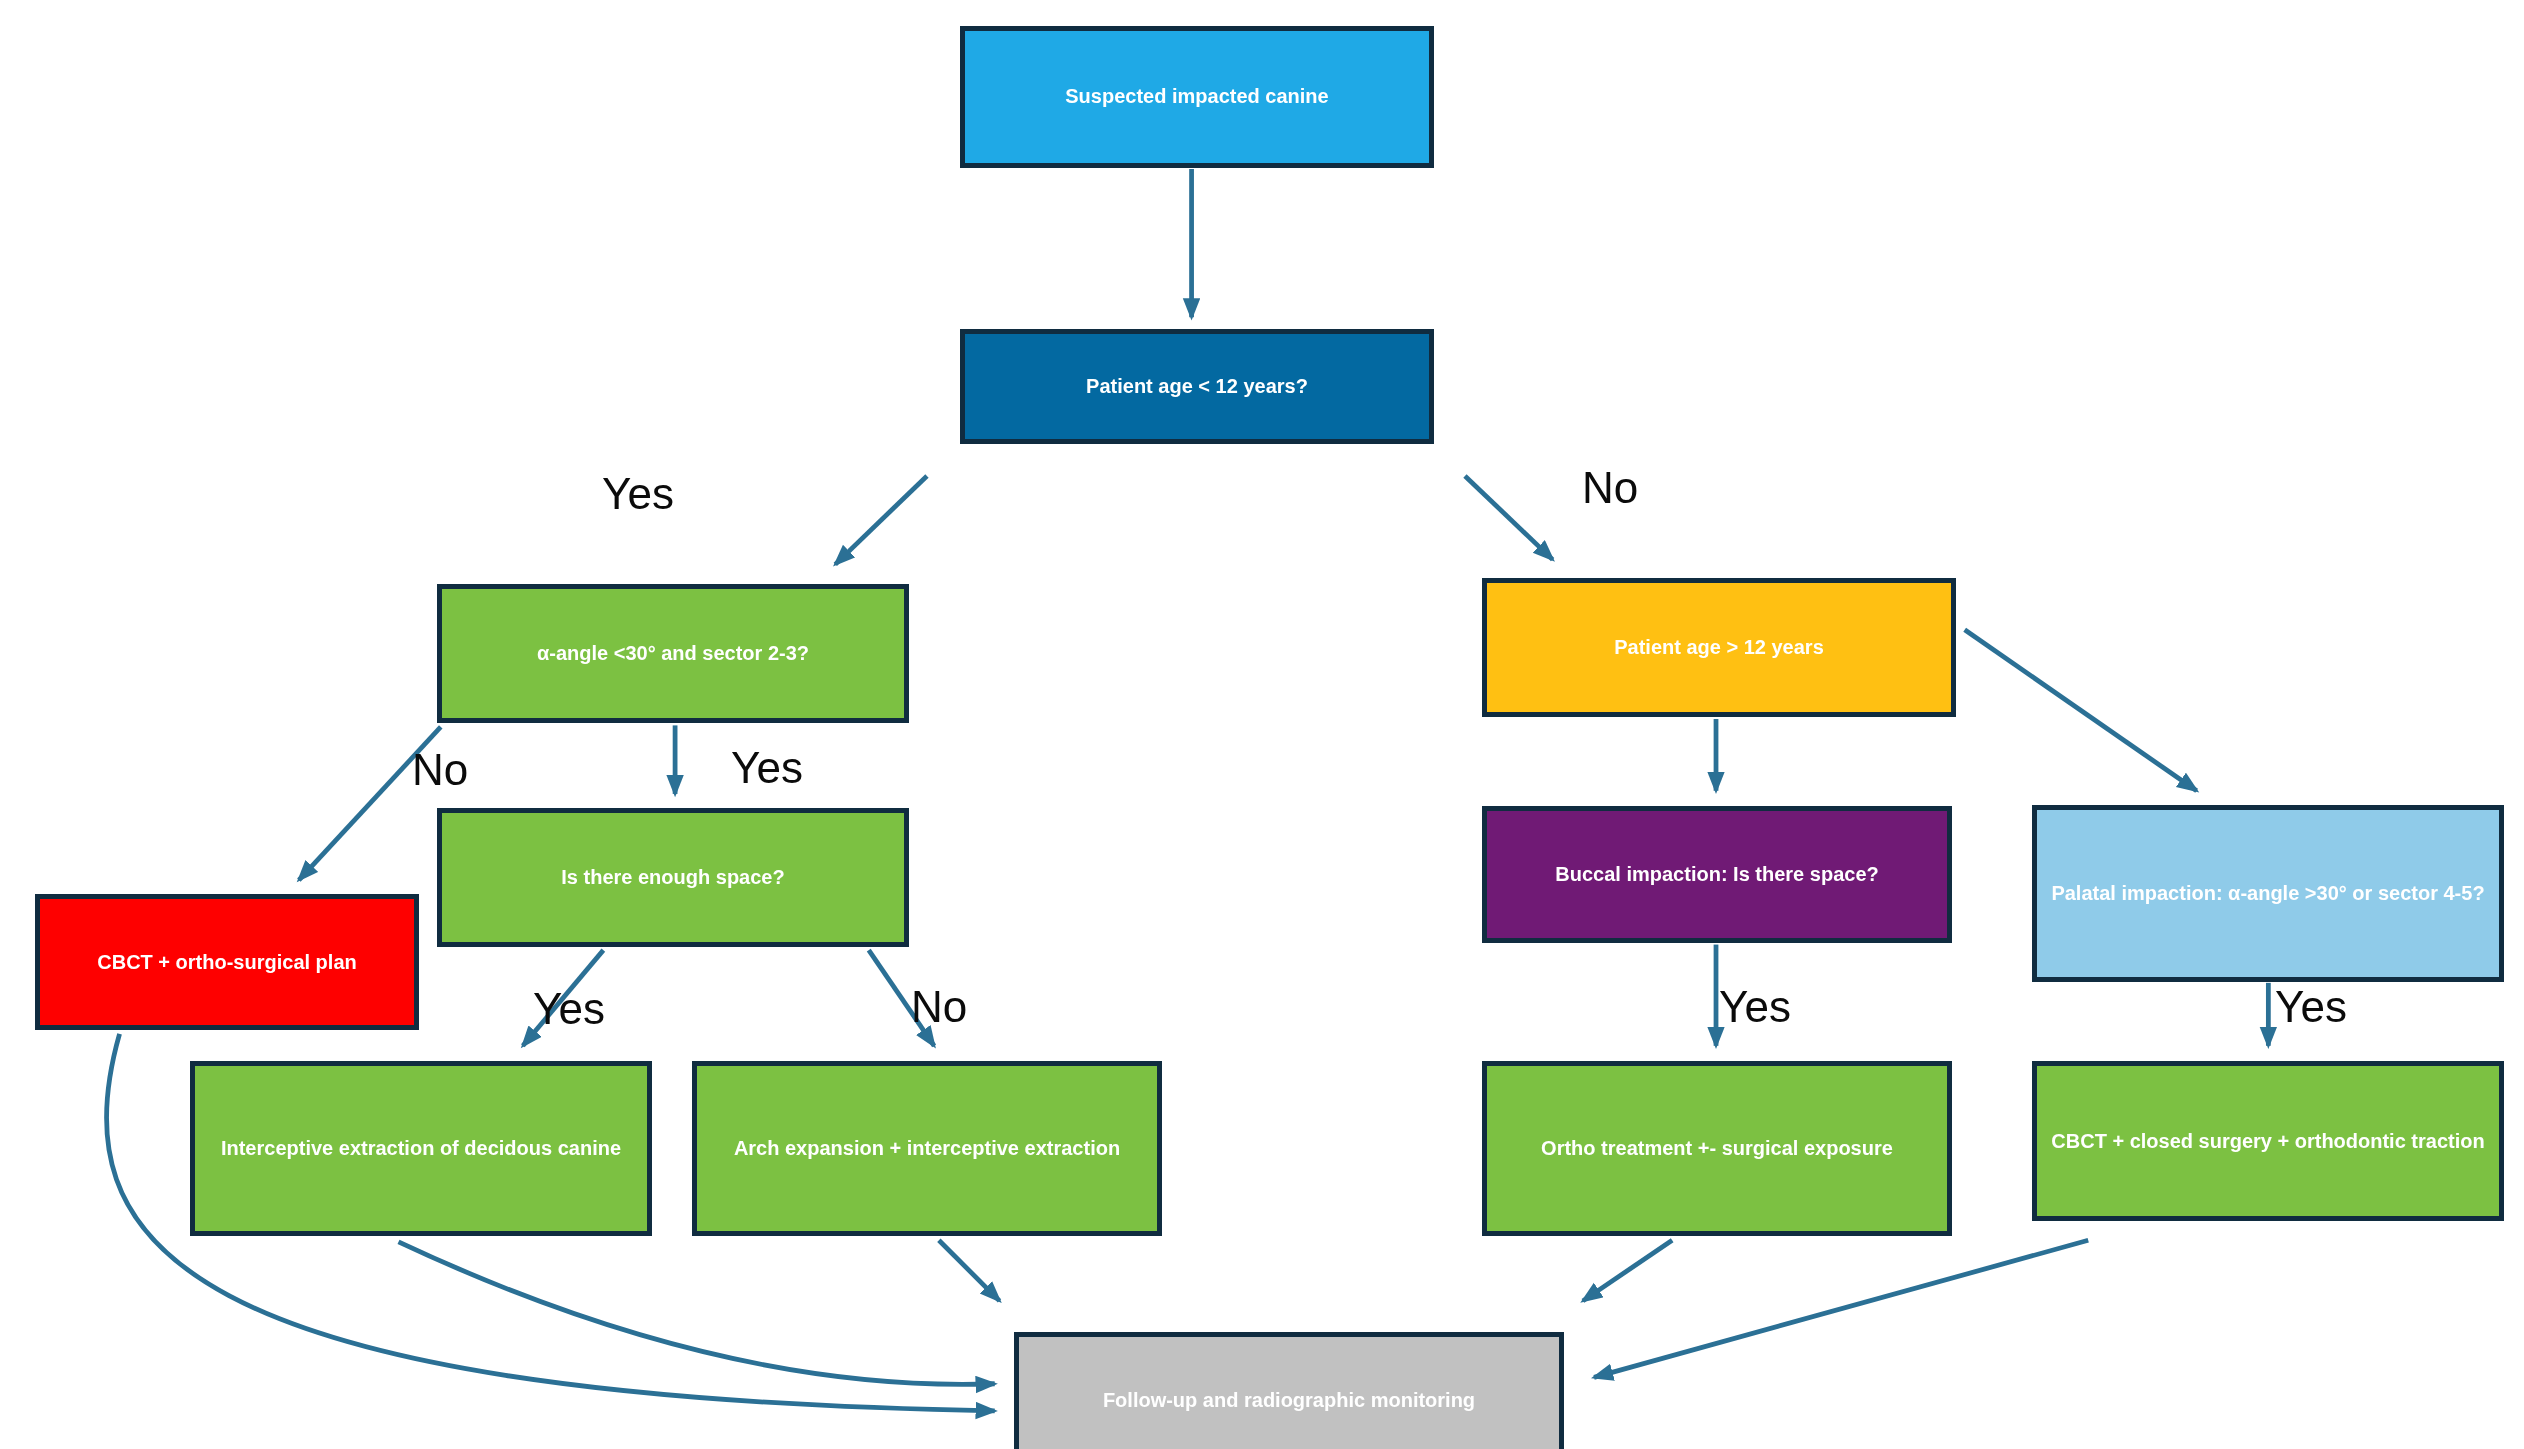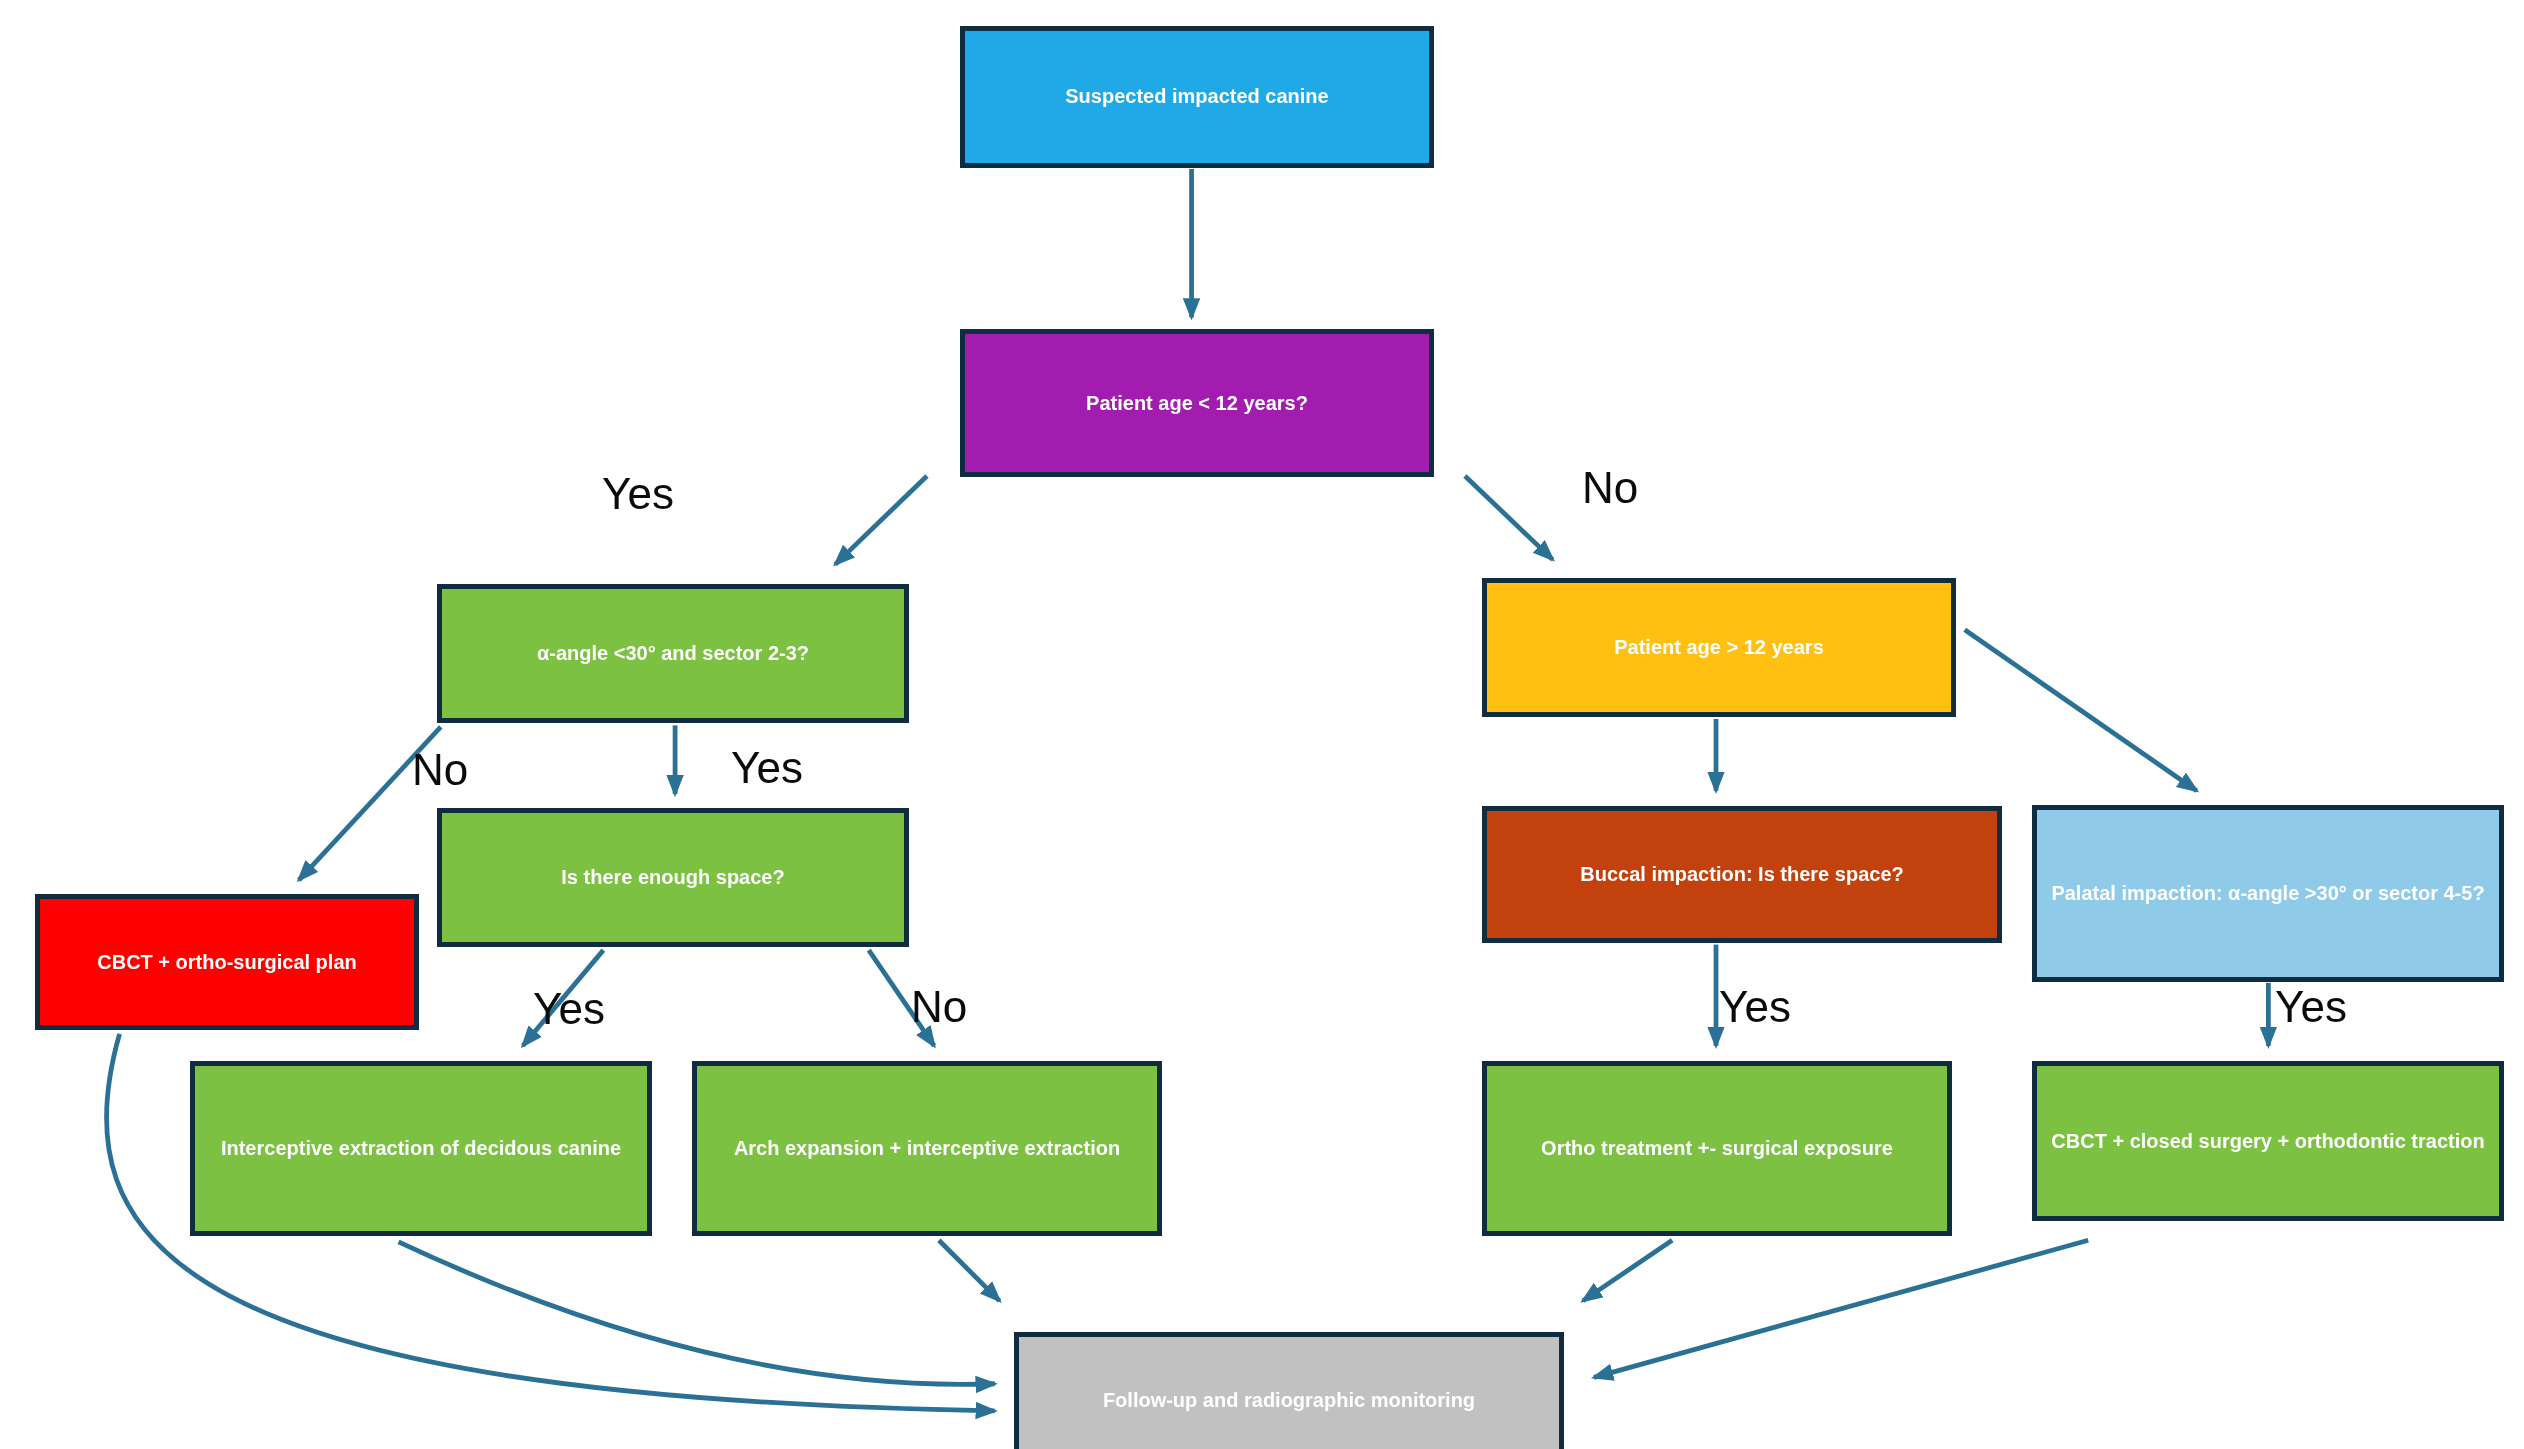--- a/index.html
+++ b/index.html
@@ -72,28 +72,28 @@
         <path d="M2846,1233 L2846,1312" fill="none" stroke="#2b7095" stroke-width="6" marker-end="url(#ah)"></path>
         <path d="M1178,1556 L1254,1632" fill="none" stroke="#2b7095" stroke-width="6" marker-end="url(#ah)"></path>
         <path d="M2098,1556 L1986,1632" fill="none" stroke="#2b7095" stroke-width="6" marker-end="url(#ah)"></path>
         <path d="M2620,1556 L2000,1728" fill="none" stroke="#2b7095" stroke-width="6" marker-end="url(#ah)"></path>
         <path d="M500,1558 Q905,1748 1248,1736" fill="none" stroke="#2b7095" stroke-width="6" marker-end="url(#ah)"></path>
         <path d="M150,1297 C75,1560 225,1752 1248,1770" fill="none" stroke="#2b7095" stroke-width="6" marker-end="url(#ah)"></path>
       </g>
   </svg>
   <div id="node-layer">
       <div class="node" style="left: 960px; top: 25.5px; width: 474px; height: 142px; background: rgb(31, 169, 230); border: 5.6px solid rgb(16, 44, 64);">Suspected impacted canine</div>
-      <div class="node" style="left: 960px; top: 329px; width: 474px; height: 148px; background: #a21caf; border: 5.6px solid rgb(16, 44, 64);">Patient age &lt; 12 years?</div>
+      <div class="node" style="left: 960px; top: 329px; width: 474px; height: 115px; background: #0369a1; border: 5.6px solid rgb(16, 44, 64);">Patient age &lt; 12 years?</div>
       <div class="node" style="left: 437px; top: 584px; width: 472px; height: 139px; background: rgb(124, 193, 66); border: 5.6px solid rgb(16, 44, 64);">α-angle &lt;30° and sector 2-3?</div>
       <div class="node" style="left: 437px; top: 808px; width: 472px; height: 139px; background: rgb(124, 193, 66); border: 5.6px solid rgb(16, 44, 64);">Is there enough space?</div>
       <div class="node" style="left: 35px; top: 894px; width: 384px; height: 136px; background: rgb(254, 0, 0); border: 5.6px solid rgb(16, 44, 64);">CBCT + ortho-surgical plan</div>
       <div class="node tall" style="left: 190px; top: 1061px; width: 462px; height: 175px; background: rgb(124, 193, 66); border: 5.6px solid rgb(16, 44, 64);">Interceptive extraction of decidous canine</div>
       <div class="node tall" style="left: 692px; top: 1061px; width: 470px; height: 175px; background: rgb(124, 193, 66); border: 5.6px solid rgb(16, 44, 64);">Arch expansion + interceptive extraction</div>
       <div class="node" style="left: 1482px; top: 578px; width: 474px; height: 139px; background: rgb(255, 192, 18); border: 5.6px solid rgb(16, 44, 64);">Patient age &gt; 12 years</div>
-      <div class="node" style="left: 1482px; top: 806px; width: 520px; height: 137px; background: #c2410c; border: 5.6px solid rgb(16, 44, 64);">Buccal impaction: Is there space?</div>
+      <div class="node" style="left: 1482px; top: 806px; width: 470px; height: 137px; background: #701a75; border: 5.6px solid rgb(16, 44, 64);">Buccal impaction: Is there space?</div>
       <div class="node tall" style="left: 2032px; top: 805px; width: 472px; height: 177px; background: rgb(143, 203, 233); border: 5.6px solid rgb(16, 44, 64);">Palatal impaction: α-angle &gt;30° or sector 4-5?</div>
       <div class="node tall" style="left: 1482px; top: 1061px; width: 470px; height: 175px; background: rgb(124, 193, 66); border: 5.6px solid rgb(16, 44, 64);">Ortho treatment +- surgical exposure</div>
       <div class="node tall" style="left: 2032px; top: 1061px; width: 472px; height: 160px; background: rgb(124, 193, 66); border: 5.6px solid rgb(16, 44, 64);">CBCT + closed surgery + orthodontic traction</div>
       <div class="node" style="left: 1014px; top: 1288px; width: 550px; height: 137px; background: rgb(193, 193, 193); border: 5.6px solid rgb(16, 44, 64); margin-top: 44px;">Follow-up and radiographic monitoring</div>
     </div>
   <div id="label-layer">
       <div class="edge-label" style="left: 638px; top: 494px; color: rgb(11, 11, 11);">Yes</div>
       <div class="edge-label" style="left: 1610px; top: 488px; color: rgb(11, 11, 11);">No</div>
       <div class="edge-label" style="left: 440px; top: 770px; color: rgb(11, 11, 11);">No</div>
       <div class="edge-label" style="left: 767px; top: 768px; color: rgb(11, 11, 11);">Yes</div>

